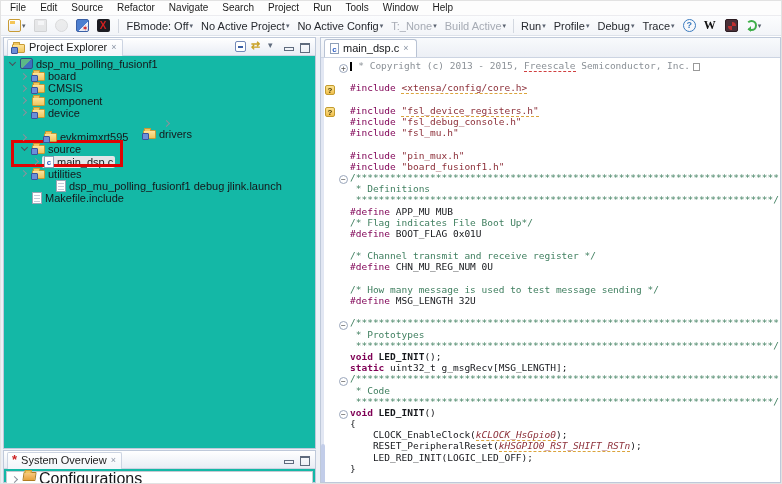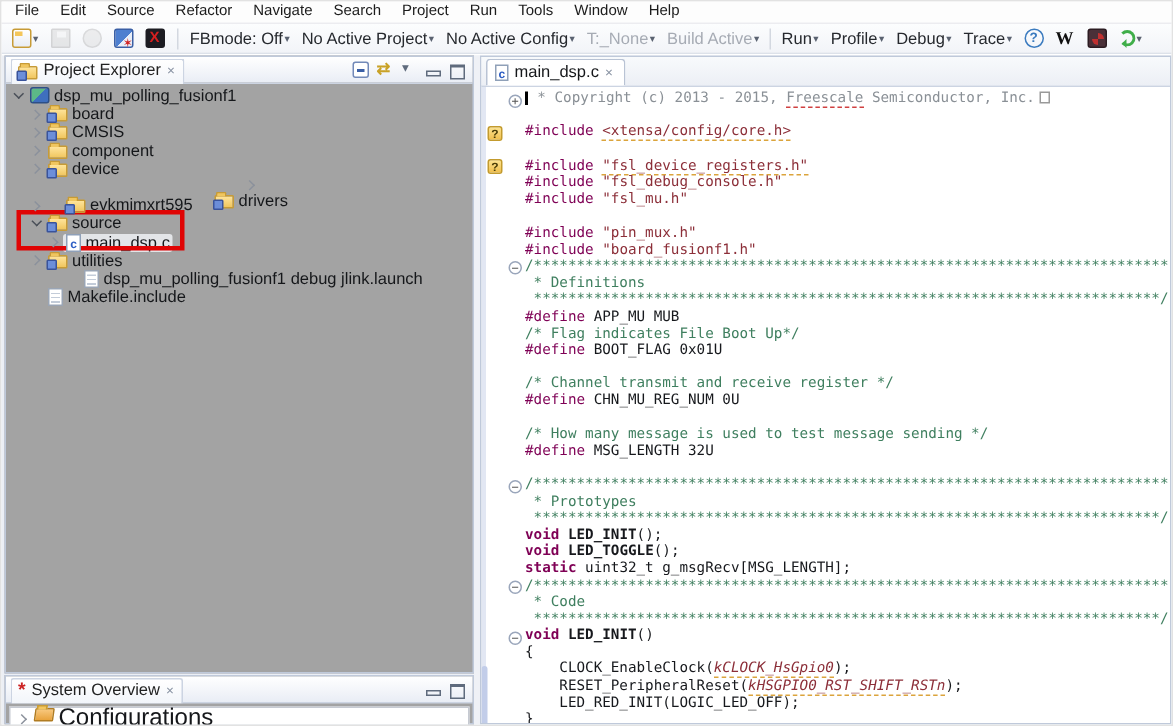--- a/index.html
+++ b/index.html
@@ -50,21 +50,21 @@
   .ic-folder-new, .ic-folder-open { background:linear-gradient(#ffe49a,#f2c65f); border:1px solid #c79b36;
                     border-radius:1px; height:9px; margin-top:2px; }
   .ic-folder-new::before, .ic-folder-open::before { content:""; position:absolute; top:-3px; left:0; width:5px; height:2px;
                     background:#f2c65f; border:1px solid #c79b36; border-bottom:none; }
   .ic-folder-open { background:linear-gradient(#f8c87e,#e8a33d); border-color:#b07c22; transform:skewX(-8deg); }
 
   
   .main { position:absolute; top:36px; left:0; right:0; bottom:0; display:flex; background:#eceff5; }
   .leftcol { width:315px; display:flex; flex-direction:column; padding:0 0 0 2px; }
   .sash { width:4px; background:#eff1f6; cursor:col-resize; }
-  .panel { background:#a3a3a3; border:1px solid #bfc9da; display:flex; flex-direction:column; min-height:0; }
+  .panel { background:#14b8a6; border:1px solid #bfc9da; display:flex; flex-direction:column; min-height:0; }
   .p-explorer { height:412px; }
   .p-overview { flex:1; margin-top:1px; }
 
   .phead { height:18px; flex:none; display:flex; align-items:center; padding:0 3px;
            background:linear-gradient(#ffffff,#e9edf5); border-bottom:1px solid #ccd4e2; font-size:11px; }
   .vtab { display:flex; align-items:center; gap:4px; background:linear-gradient(#fff,#f2f5fa);
           border:1px solid #ccd4e2; border-bottom:none; border-radius:2px 2px 0 0;
           padding:1px 5px 2px 4px; height:17px; margin-top:1px; }
   .vclose { color:#8a94a4; font-size:9px; line-height:9px; }
   .pactions { margin-left:auto; display:flex; align-items:center; gap:5px; padding-right:2px; }
@@ -512,25 +512,20 @@
               <span class="lcode"><span class="cm"> </span><span class="cm">*************************************************************************</span><span class="cm">/</span></span>
             </div>
             <div class="cline">
               <span class="lmark"></span>
               <span class="lfold"></span>
               <span class="lcode"><span class="k">void </span><span class="fn">LED_INIT</span><span class="t">();</span></span>
             </div>
             <div class="cline">
               <span class="lmark"></span>
               <span class="lfold"></span>
-              <span class="lcode"><span class="k">void </span><span class="fn">LED_TOGGLE</span><span class="t">();</span></span>
-            </div>
-            <div class="cline">
-              <span class="lmark"></span>
-              <span class="lfold"></span>
               <span class="lcode"><span class="k">static </span><span class="t">uint32_t g_msgRecv[MSG_LENGTH];</span></span>
             </div>
             <div class="cline">
               <span class="lmark"></span>
               <span class="lfold"><span class="fico">−</span></span>
               <span class="lcode"><span class="cm">/</span><span class="cm">**************************************************************************</span></span>
             </div>
             <div class="cline">
               <span class="lmark"></span>
               <span class="lfold"></span>

